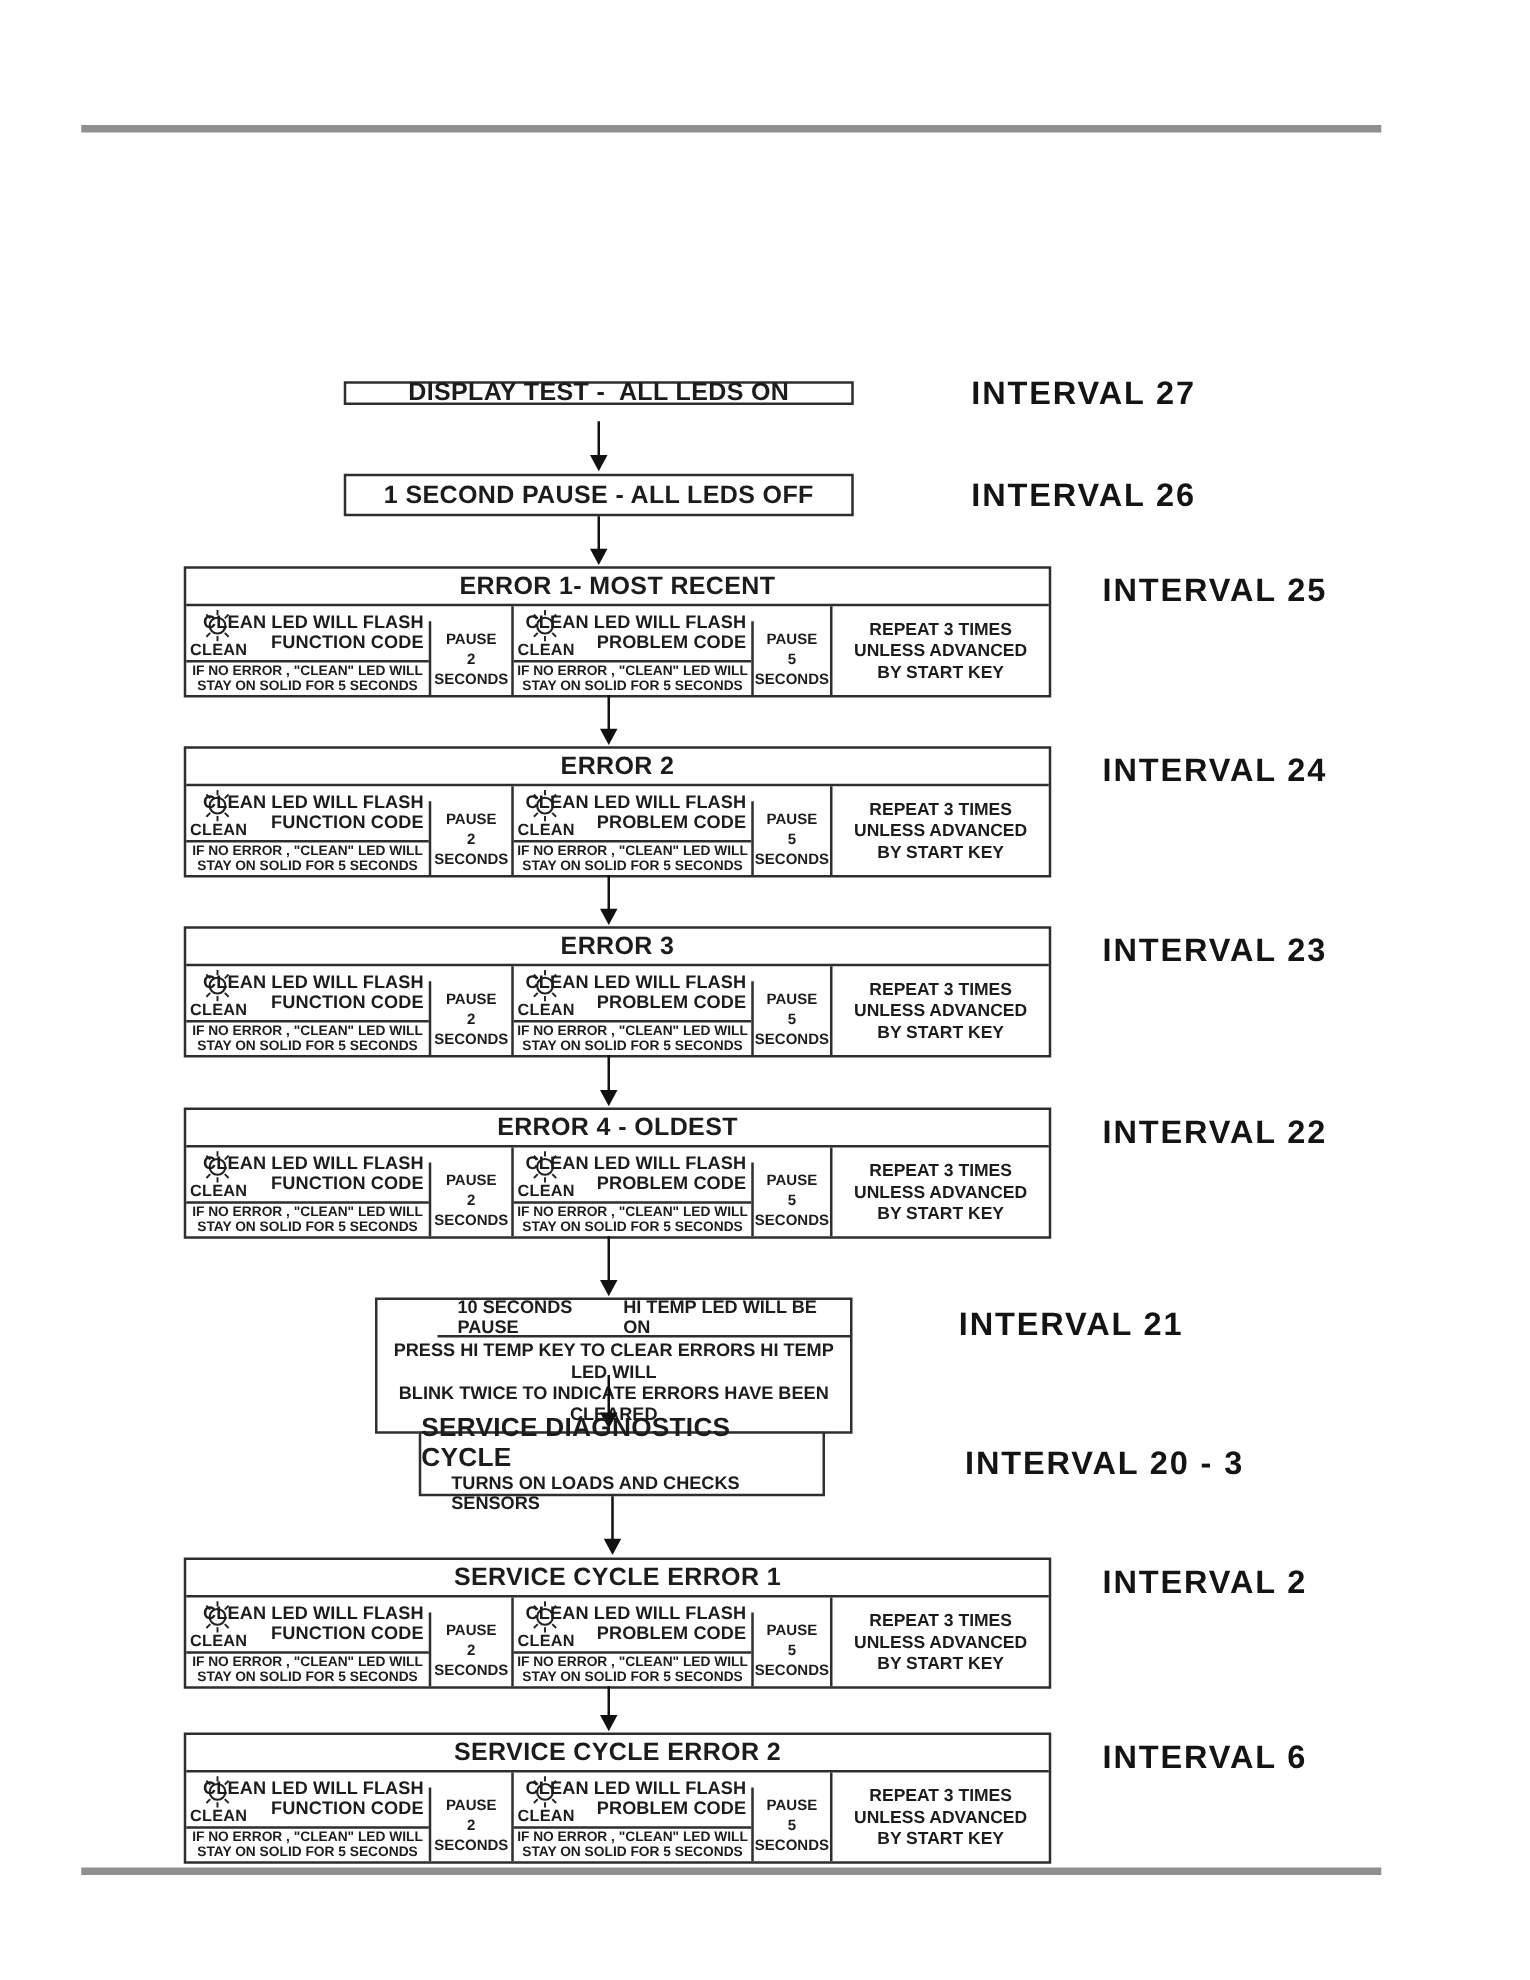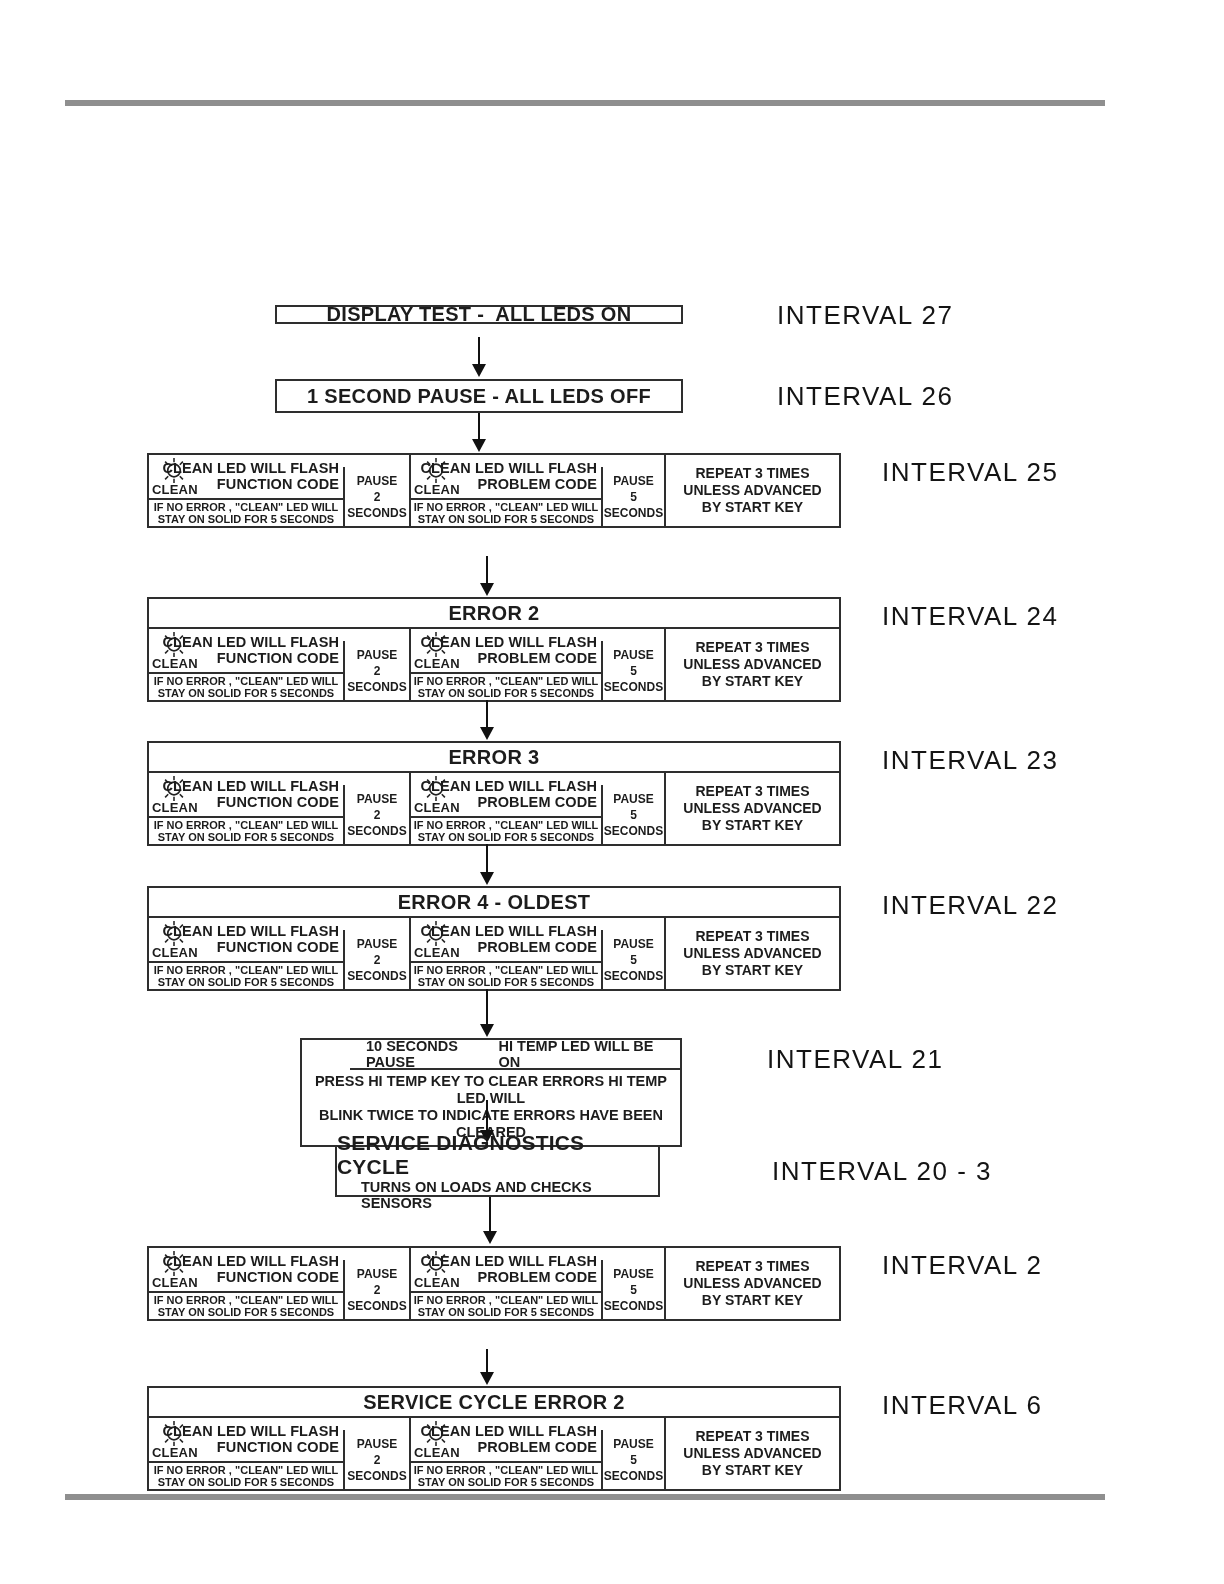--- a/index.html
+++ b/index.html
@@ -5,21 +5,21 @@
   html,body { margin:0; padding:0; background:#ffffff; }
   .page {
     position:relative; width:1224px; height:1584px; background:#fff;
     font-family:"Liberation Sans", sans-serif; color:#1c1c1c; overflow:hidden;
   }
   .rule { position:absolute; left:65px; width:1040px; height:6px; background:#8f8f8f; }
   .rule.top { top:100px; }
   .rule.bottom { top:1494px; }
 
   .interval {
-    position:absolute; font-size:26px; font-weight:400; letter-spacing:1.5px;
+    position:absolute; font-size:26px; font-weight:700; letter-spacing:1.5px;
     white-space:nowrap; color:#141414;
   }
 
   
   .sbox {
     position:absolute; left:275px; width:408px; box-sizing:border-box;
     border:2px solid #2e2e2e; display:flex; align-items:center; justify-content:center;
     font-size:20px; font-weight:bold; letter-spacing:0.3px; background:#fff; white-space:pre;
   }
   #box-display-test { top:305px; height:19px; }
@@ -109,20 +109,21 @@
   </div>
   <div class="arrow" style="left:478px; top:337px; height:28px;"></div>
 
   <div class="sbox" id="box-one-second">
     <span>1 SECOND PAUSE - ALL LEDS OFF</span>
     <div class="interval">INTERVAL 26</div>
   </div>
   <div class="arrow" style="left:478px; top:413px; height:27px;"></div>
 
   <div class="ebox eb0">
+    <div class="ebox-title">ERROR 1- MOST RECENT</div>
     <div class="ebox-body">
       <div class="col code-col">
         <div class="code-top">
           <div class="led-wrap">
             <svg width="32" height="29" viewBox="0 0 32 30">
               <circle cx="16" cy="15" r="6.5" fill="none" stroke="#222" stroke-width="1.8"></circle>
               <g stroke="#222" stroke-width="1.6">
                 <line x1="22" y1="9" x2="25.2" y2="5.8"></line>
                   <line x1="16" y1="6.5" x2="16" y2="2"></line>
                 <line x1="10" y1="9" x2="6.8" y2="5.8"></line>
@@ -428,20 +429,21 @@
   <div class="arrow" style="left:486px; top:1100px; height:31px;"></div>
 
   <div id="box-sdc">
     <div class="sdc-title">SERVICE DIAGNOSTICS CYCLE</div>
     <div class="sdc-sub">TURNS ON LOADS AND CHECKS SENSORS</div>
     <div class="interval">INTERVAL 20 - 3</div>
   </div>
   <div class="arrow" style="left:489px; top:1197px; height:35px;"></div>
 
   <div class="ebox eb4">
+    <div class="ebox-title">SERVICE CYCLE ERROR 1</div>
     <div class="ebox-body">
       <div class="col code-col">
         <div class="code-top">
           <div class="led-wrap">
             <svg width="32" height="29" viewBox="0 0 32 30">
               <circle cx="16" cy="15" r="6.5" fill="none" stroke="#222" stroke-width="1.8"></circle>
               <g stroke="#222" stroke-width="1.6">
                 <line x1="22" y1="9" x2="25.2" y2="5.8"></line>
                   <line x1="16" y1="6.5" x2="16" y2="2"></line>
                 <line x1="10" y1="9" x2="6.8" y2="5.8"></line>

